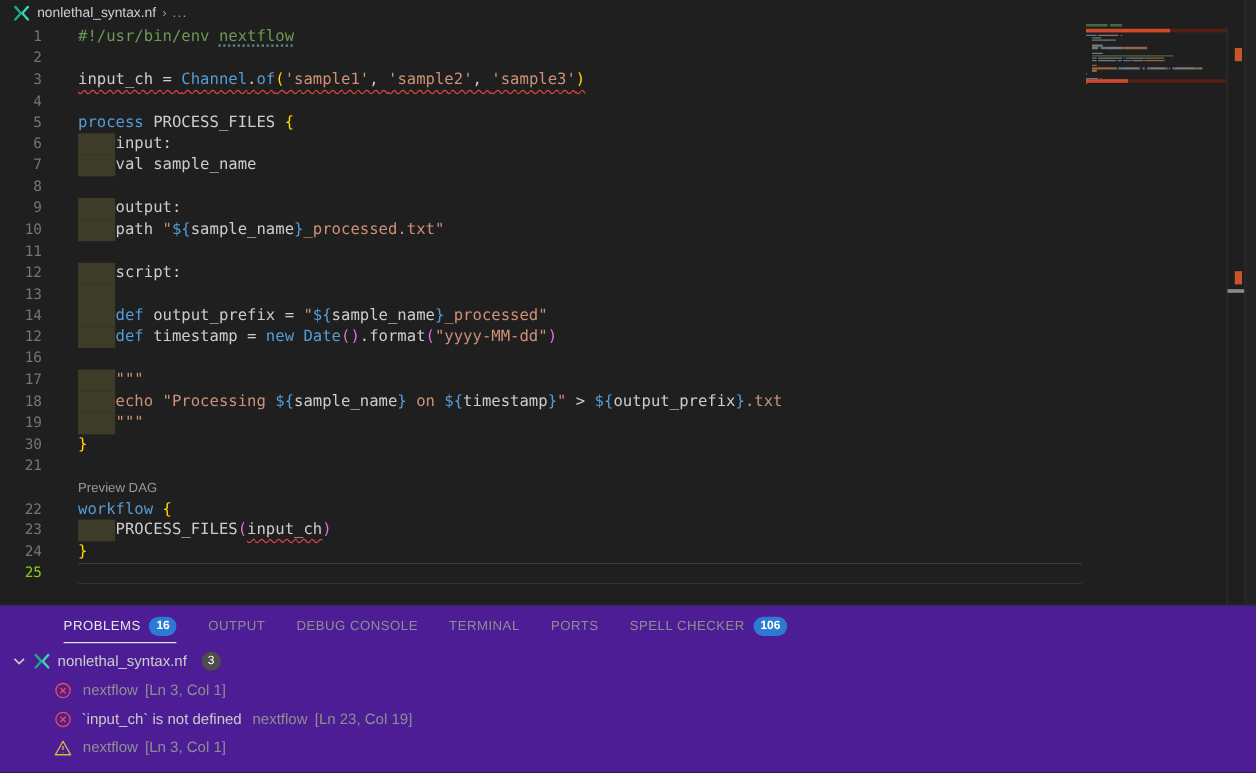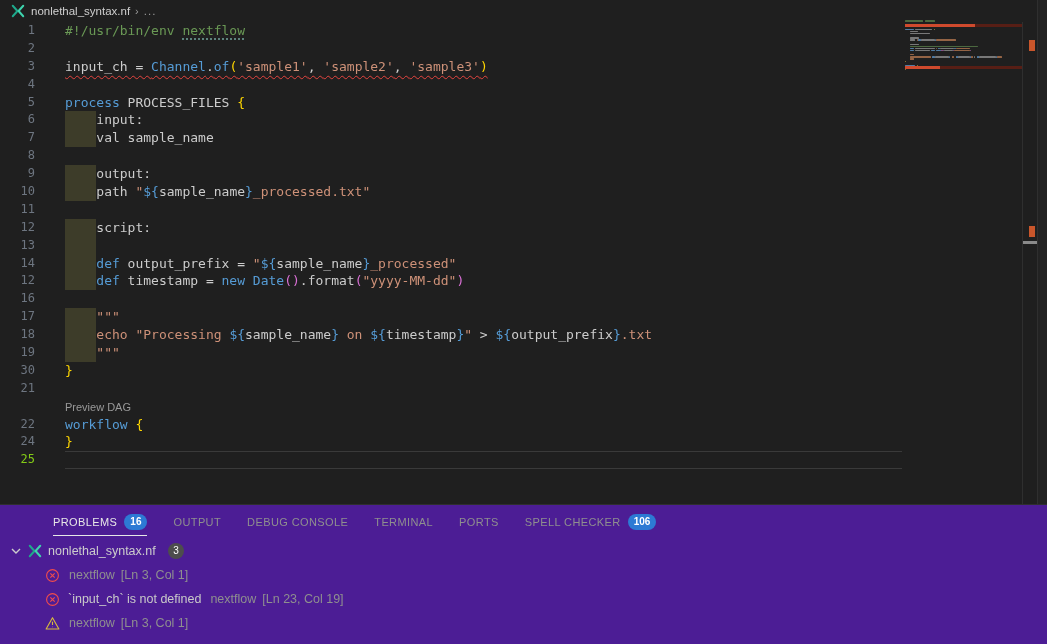--- a/index.html
+++ b/index.html
@@ -165,20 +165,24 @@
         <div class="gutter-cell">21</div>
         <div class="code-cell"></div>
       </div>
       <div class="row">
         <div class="gutter-cell"></div>
         <div class="code-cell"><span class="codelens">Preview DAG</span></div>
       </div>
       <div class="row">
         <div class="gutter-cell">22</div>
         <div class="code-cell"><span class="tk-kw">workflow</span><span class="tk-fg"> </span><span class="tk-b1">{</span></div>
+      </div>
+      <div class="row">
+        <div class="gutter-cell">23</div>
+        <div class="code-cell"><span class="indent-block"></span><span class="tk-fg">    PROCESS_FILES</span><span class="tk-b2">(</span><span class="tk-fg u-squig">input_ch</span><span class="tk-b2">)</span></div>
       </div>
       <div class="row">
         <div class="gutter-cell">24</div>
         <div class="code-cell"><span class="tk-b1">}</span></div>
       </div>
       <div class="row current">
         <div class="gutter-cell">25</div>
         <div class="code-cell"></div>
       </div>
     </div>

